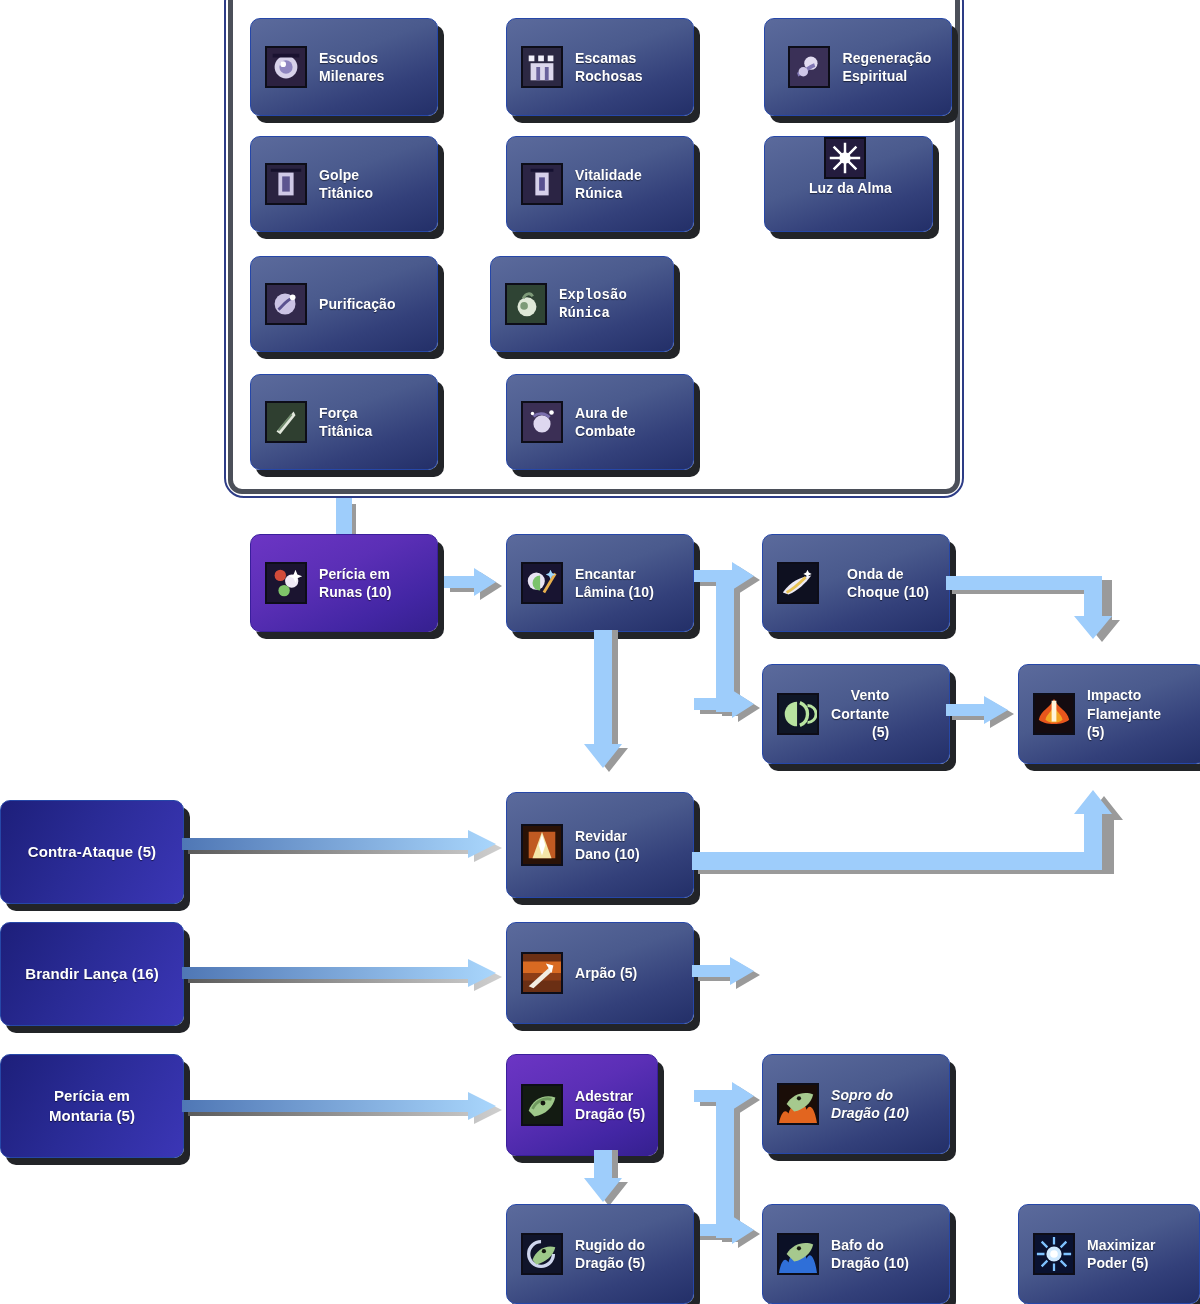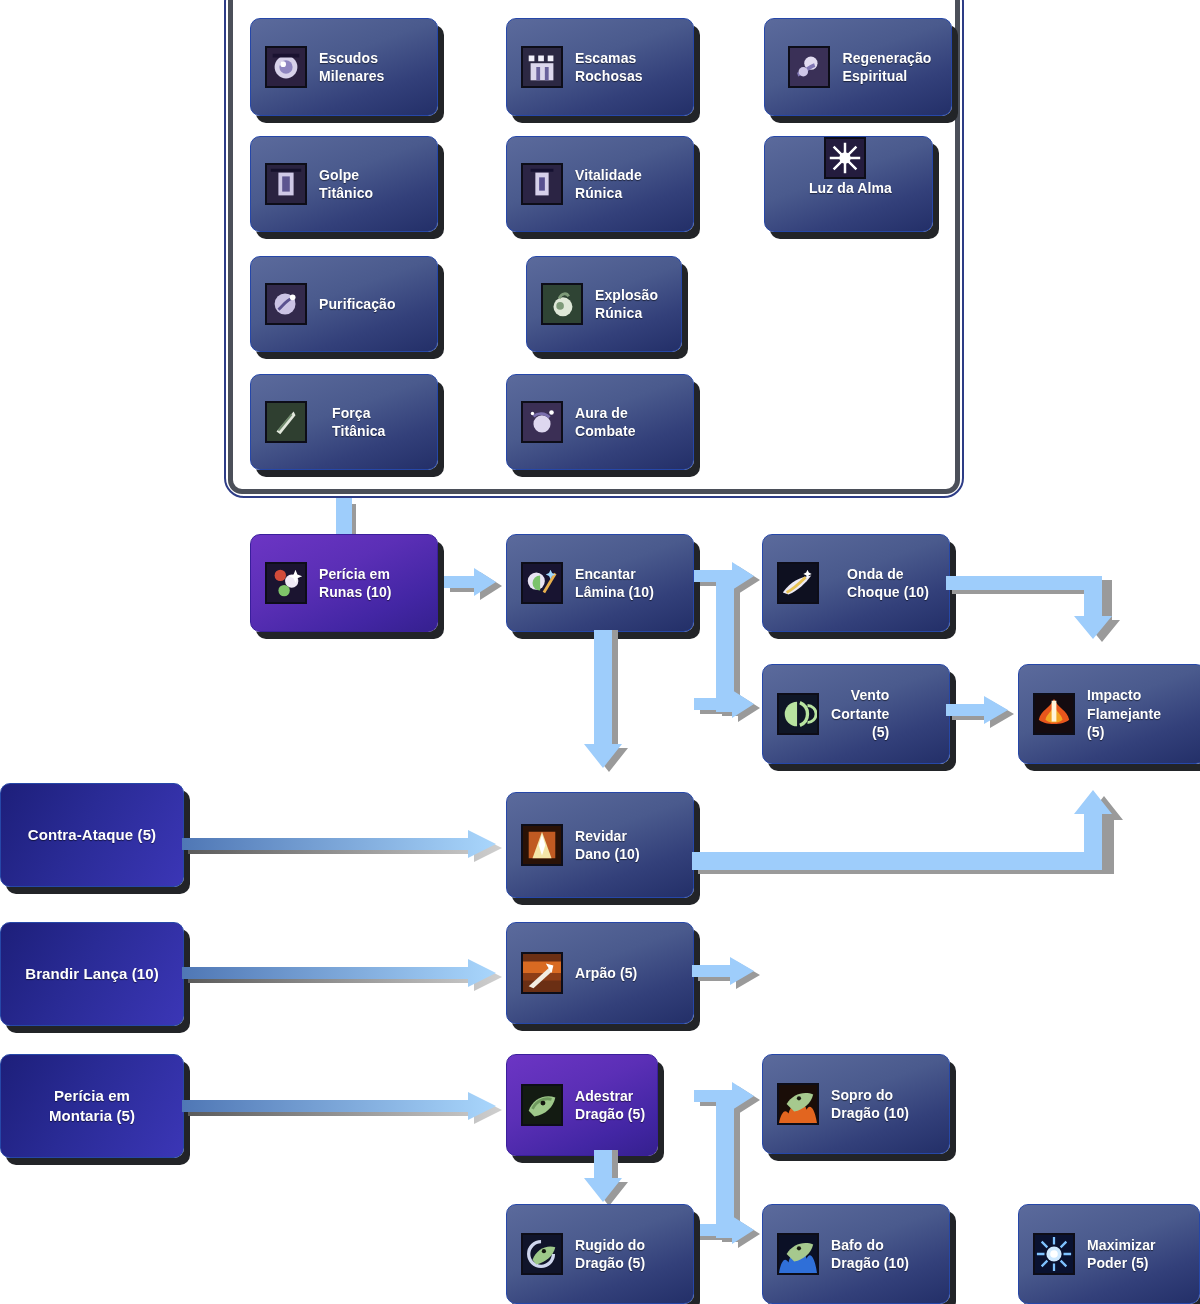--- a/index.html
+++ b/index.html
@@ -118,21 +118,21 @@
       <svg viewBox="0 0 40 40">
           <rect width="40" height="40" fill="#332a4c"></rect>
           <circle cx="19" cy="20" r="11" fill="#cbc3e4"></circle>
           <path d="M12 26c5-4 8-10 14-12" stroke="#5b5290" stroke-width="3" fill="none"></path>
           <circle cx="27" cy="13" r="3" fill="#fff"></circle>
         </svg>
     </span>
     <span class="lbl">Purificação</span>
   </div>
 
-  <div class="node skill" style="left:250px; top:374px; width:188px; height:96px;gap:13px;">
+  <div class="node skill" style="left:250px; top:374px; width:188px; height:96px;">
     <span class="ico">
       <svg viewBox="0 0 40 40">
           <rect width="40" height="40" fill="#2f3f30"></rect>
           <path d="M10 30L28 9l2 4-16 20z" fill="#e2e8dd"></path>
           <path d="M12 29l14-17" stroke="#6f8a6c" stroke-width="2"></path>
         </svg>
     </span>
     <span class="lbl">Força
 Titânica</span>
   </div>
@@ -157,21 +157,21 @@
           <rect width="40" height="40" fill="#2b2444"></rect>
           <rect x="13" y="8" width="14" height="24" fill="#d6d0ea"></rect>
           <rect x="17" y="13" width="6" height="14" fill="#585090"></rect>
           <path d="M8 4h24v3H8z" fill="#151030"></path>
         </svg>
     </span>
     <span class="lbl">Vitalidade
 Rúnica</span>
   </div>
 
-  <div class="node skill" style="left:526px; top:256px; width:156px; height:96px;">
+  <div class="node skill" style="left:490px; top:256px; width:184px; height:96px;font-family:Liberation Mono, monospace;">
     <span class="ico">
       <svg viewBox="0 0 40 40">
           <rect width="40" height="40" fill="#2f4434"></rect>
           <circle cx="21" cy="23" r="10" fill="#dfe8d8"></circle>
           <path d="M17 14c3-6 8-6 10-2" stroke="#7d9a78" stroke-width="3" fill="none"></path>
           <circle cx="18" cy="22" r="4" fill="#7d9a78"></circle>
         </svg>
     </span>
     <span class="lbl">Explosão
 Rúnica</span>
@@ -333,21 +333,21 @@
 (5)</span>
   </div>
 
   <div class="arrow" style="left:586px; top:630px;">
     <svg width="50" height="150">
       <path d="M14 0h18v118h10l-19 24-19-24h10z" fill="#9a9a9a"></path>
       <path d="M8 0h18v114h10l-19 24-19-24h10z" fill="#9ecdfb"></path>
     </svg>
   </div>
 
-  <div class="node plain" style="left:0px; top:783px; width:184px; height:104px;justify-content:center;">
+  <div class="node plain" style="left:0px; top:800px; width:184px; height:104px;justify-content:center;">
     <span class="lbl">Contra-Ataque (5)</span>
   </div>
 
   <div class="arrow" style="left:182px; top:828px;">
     <svg width="330" height="42">
       <defs>
         <linearGradient id="g1" x1="0" y1="0" x2="1" y2="0">
           <stop offset="0" stop-color="#5b5b5b"></stop>
             <stop offset="1" stop-color="#cfcfcf"></stop>
         </linearGradient>
@@ -379,21 +379,21 @@
       <g fill="#9a9a9a">
         <path d="M6 84h396V48h-9l19-24 19 24h-9v54H6z"></path>
       </g>
       <g fill="#9ecdfb">
         <path d="M0 80h392V42h-10l19-24 19 24h-10v56H0z"></path>
       </g>
     </svg>
   </div>
 
   <div class="node plain" style="left:0px; top:922px; width:184px; height:104px;">
-    <span class="lbl">Brandir Lança (10)</span>
+    <span class="lbl">Brandir Lança (16)</span>
   </div>
 
   <div class="arrow" style="left:182px; top:957px;">
     <svg width="330" height="42">
       <path d="M6 14h286v-8l28 14-28 14v-8H6z" fill="url(#g1)"></path>
       <path d="M0 10h286V2l28 14-28 14v-8H0z" fill="url(#g2)"></path>
     </svg>
   </div>
 
   <div class="node skill" style="left:506px; top:922px; width:188px; height:102px;">
@@ -450,21 +450,21 @@
         <rect x="28" y="16" width="18" height="148"></rect>
       </g>
       <g fill="#9ecdfb">
         <path d="M0 12h38V4l22 14-22 14v-8H0z"></path>
         <path d="M0 146h38v-8l22 14-22 14v-8H0z"></path>
         <rect x="22" y="12" width="18" height="148"></rect>
       </g>
     </svg>
   </div>
 
-  <div class="node skill" style="left:762px; top:1054px; width:188px; height:100px;">
+  <div class="node skill" style="left:762px; top:1054px; width:188px; height:100px;font-style:italic;">
     <span class="ico">
       <svg viewBox="0 0 40 40">
           <rect width="40" height="40" fill="#1a0d08"></rect>
           <path d="M0 40c2-10 6-16 10-10 2-8 6-10 9-4 3-8 8-8 10 0 3-6 8-4 11 14z" fill="#e2651f"></path>
           <path d="M8 20c6-10 18-14 28-10-2 9-10 16-20 18z" fill="#a6c98e"></path>
           <circle cx="21" cy="14" r="2.2" fill="#16180f"></circle>
         </svg>
     </span>
     <span class="lbl">Sopro do
 Dragão (10)</span>

